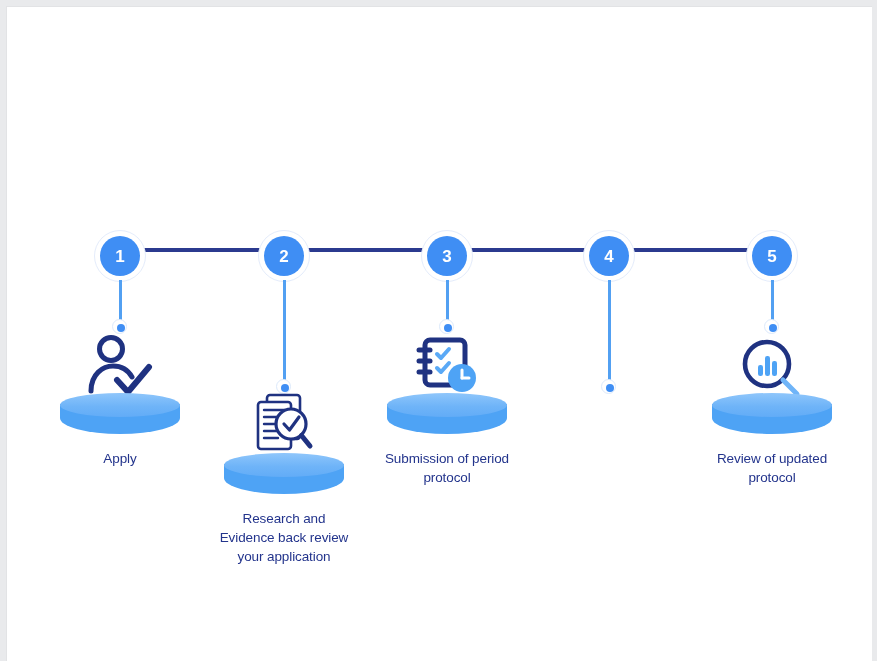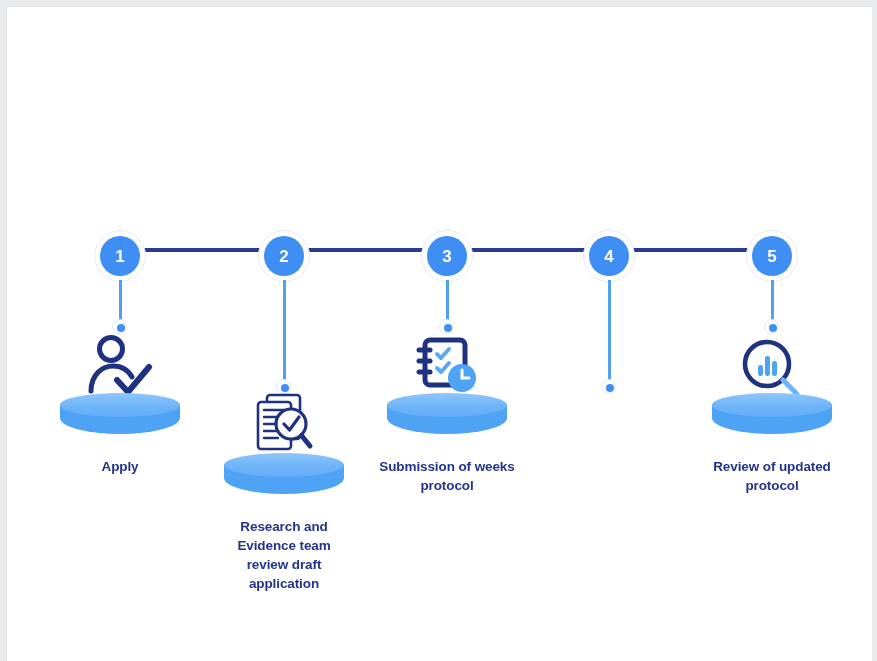--- a/index.html
+++ b/index.html
@@ -81,24 +81,24 @@
     border-radius:50%;
     background:linear-gradient(180deg,#8fc6fb 0%,#6fb4f8 55%,#62acf7 100%);
   }
   .icon-wrap{
     position:relative;
     height:74px;
     display:flex;align-items:flex-end;justify-content:center;
     margin-bottom:-6px;
   }
   .caption{
-    margin-top:12px;
+    margin-top:4px;
     color:#23348c;
     font-size:13.5px;
-    font-weight:bold;
+    font-weight:normal;
     line-height:19px;
     letter-spacing:-0.1px;
   }
   .cap-narrow{padding:0 46px;}
   .cap-mid{padding:0 40px;}
 </style>
 </head>
 <body>
 
 <div id="canvas">
@@ -180,21 +180,21 @@
         </g>
         <circle cx="42" cy="33" r="15" fill="#ffffff" stroke="#1f3281" stroke-width="3.2"></circle>
         <path d="M35 33 L40.5 39 L50 26" fill="none" stroke="#1f3281" stroke-width="3.2" stroke-linecap="round" stroke-linejoin="round"></path>
         <line x1="52.5" y1="44.5" x2="61" y2="55" stroke="#1f3281" stroke-width="5" stroke-linecap="round"></line>
       </svg>
     </div>
     <div class="podium">
       <div class="body"></div>
           <div class="top"></div>
     </div>
-    <div class="caption cap-narrow">Research and Evidence team review draft application</div>
+    <div class="caption cap-narrow">Research and Evidence back review your application</div>
   </div>
 
   <div class="step" style="left:325px;top:318px;">
     <div class="icon-wrap">
       <svg width="72" height="64" viewBox="0 0 72 64">
         <rect x="14" y="5" width="40" height="45" rx="5" fill="#ffffff" stroke="#1f3281" stroke-width="5"></rect>
         <g stroke="#1f3281" stroke-width="5" stroke-linecap="round">
           <line x1="8" y1="15" x2="19" y2="15"></line>
           <line x1="8" y1="26" x2="19" y2="26"></line>
           <line x1="8" y1="37" x2="19" y2="37"></line>
@@ -207,21 +207,21 @@
         <g stroke="#ffffff" stroke-width="3" stroke-linecap="round">
           <line x1="51" y1="35" x2="51" y2="43"></line>
           <line x1="51" y1="43" x2="58" y2="43"></line>
         </g>
       </svg>
     </div>
     <div class="podium">
       <div class="body"></div>
           <div class="top"></div>
     </div>
-    <div class="caption cap-mid">Submission of weeks protocol</div>
+    <div class="caption cap-mid">Submission of period protocol</div>
   </div>
 
 
   <div class="step" style="left:650px;top:318px;">
     <div class="icon-wrap">
       <svg width="66" height="62" viewBox="0 0 66 62">
         <circle cx="28" cy="27" r="22" fill="#ffffff" stroke="#1f3281" stroke-width="4.6"></circle>
         <g fill="#4ea3f5">
           <rect x="19" y="28" width="5" height="11" rx="2.2"></rect>
           <rect x="26" y="19" width="5" height="20" rx="2.2"></rect>

